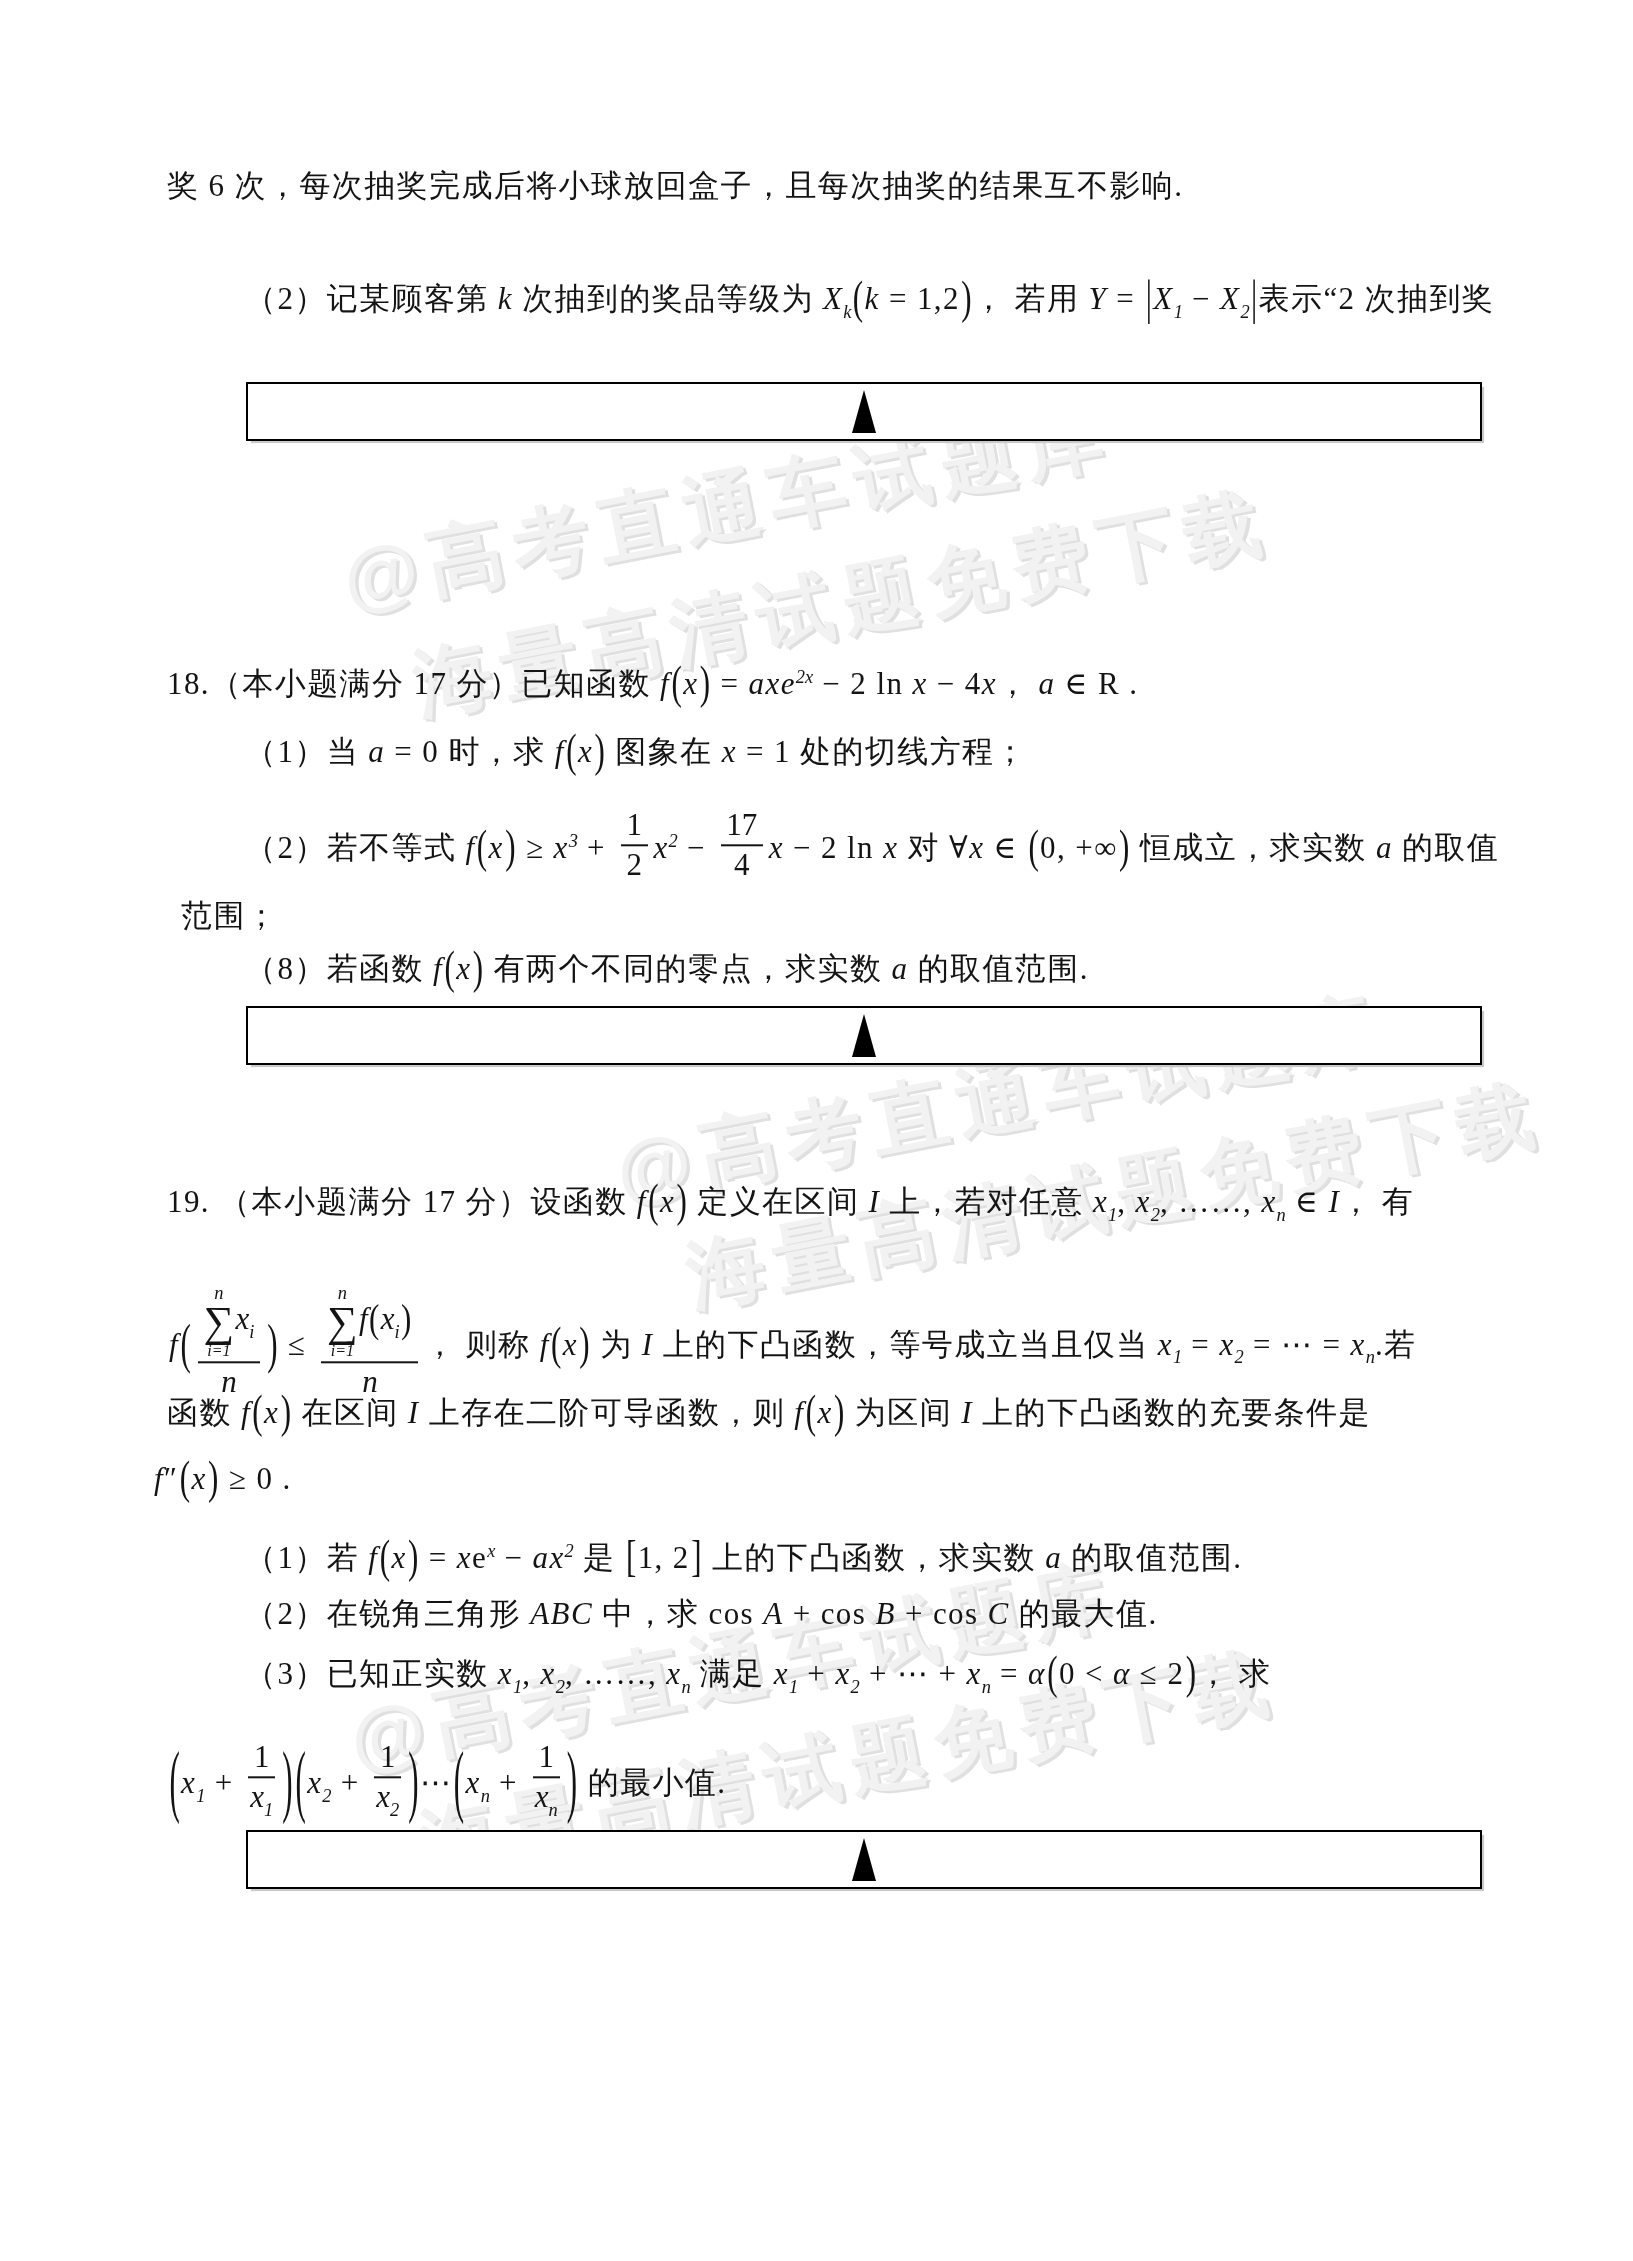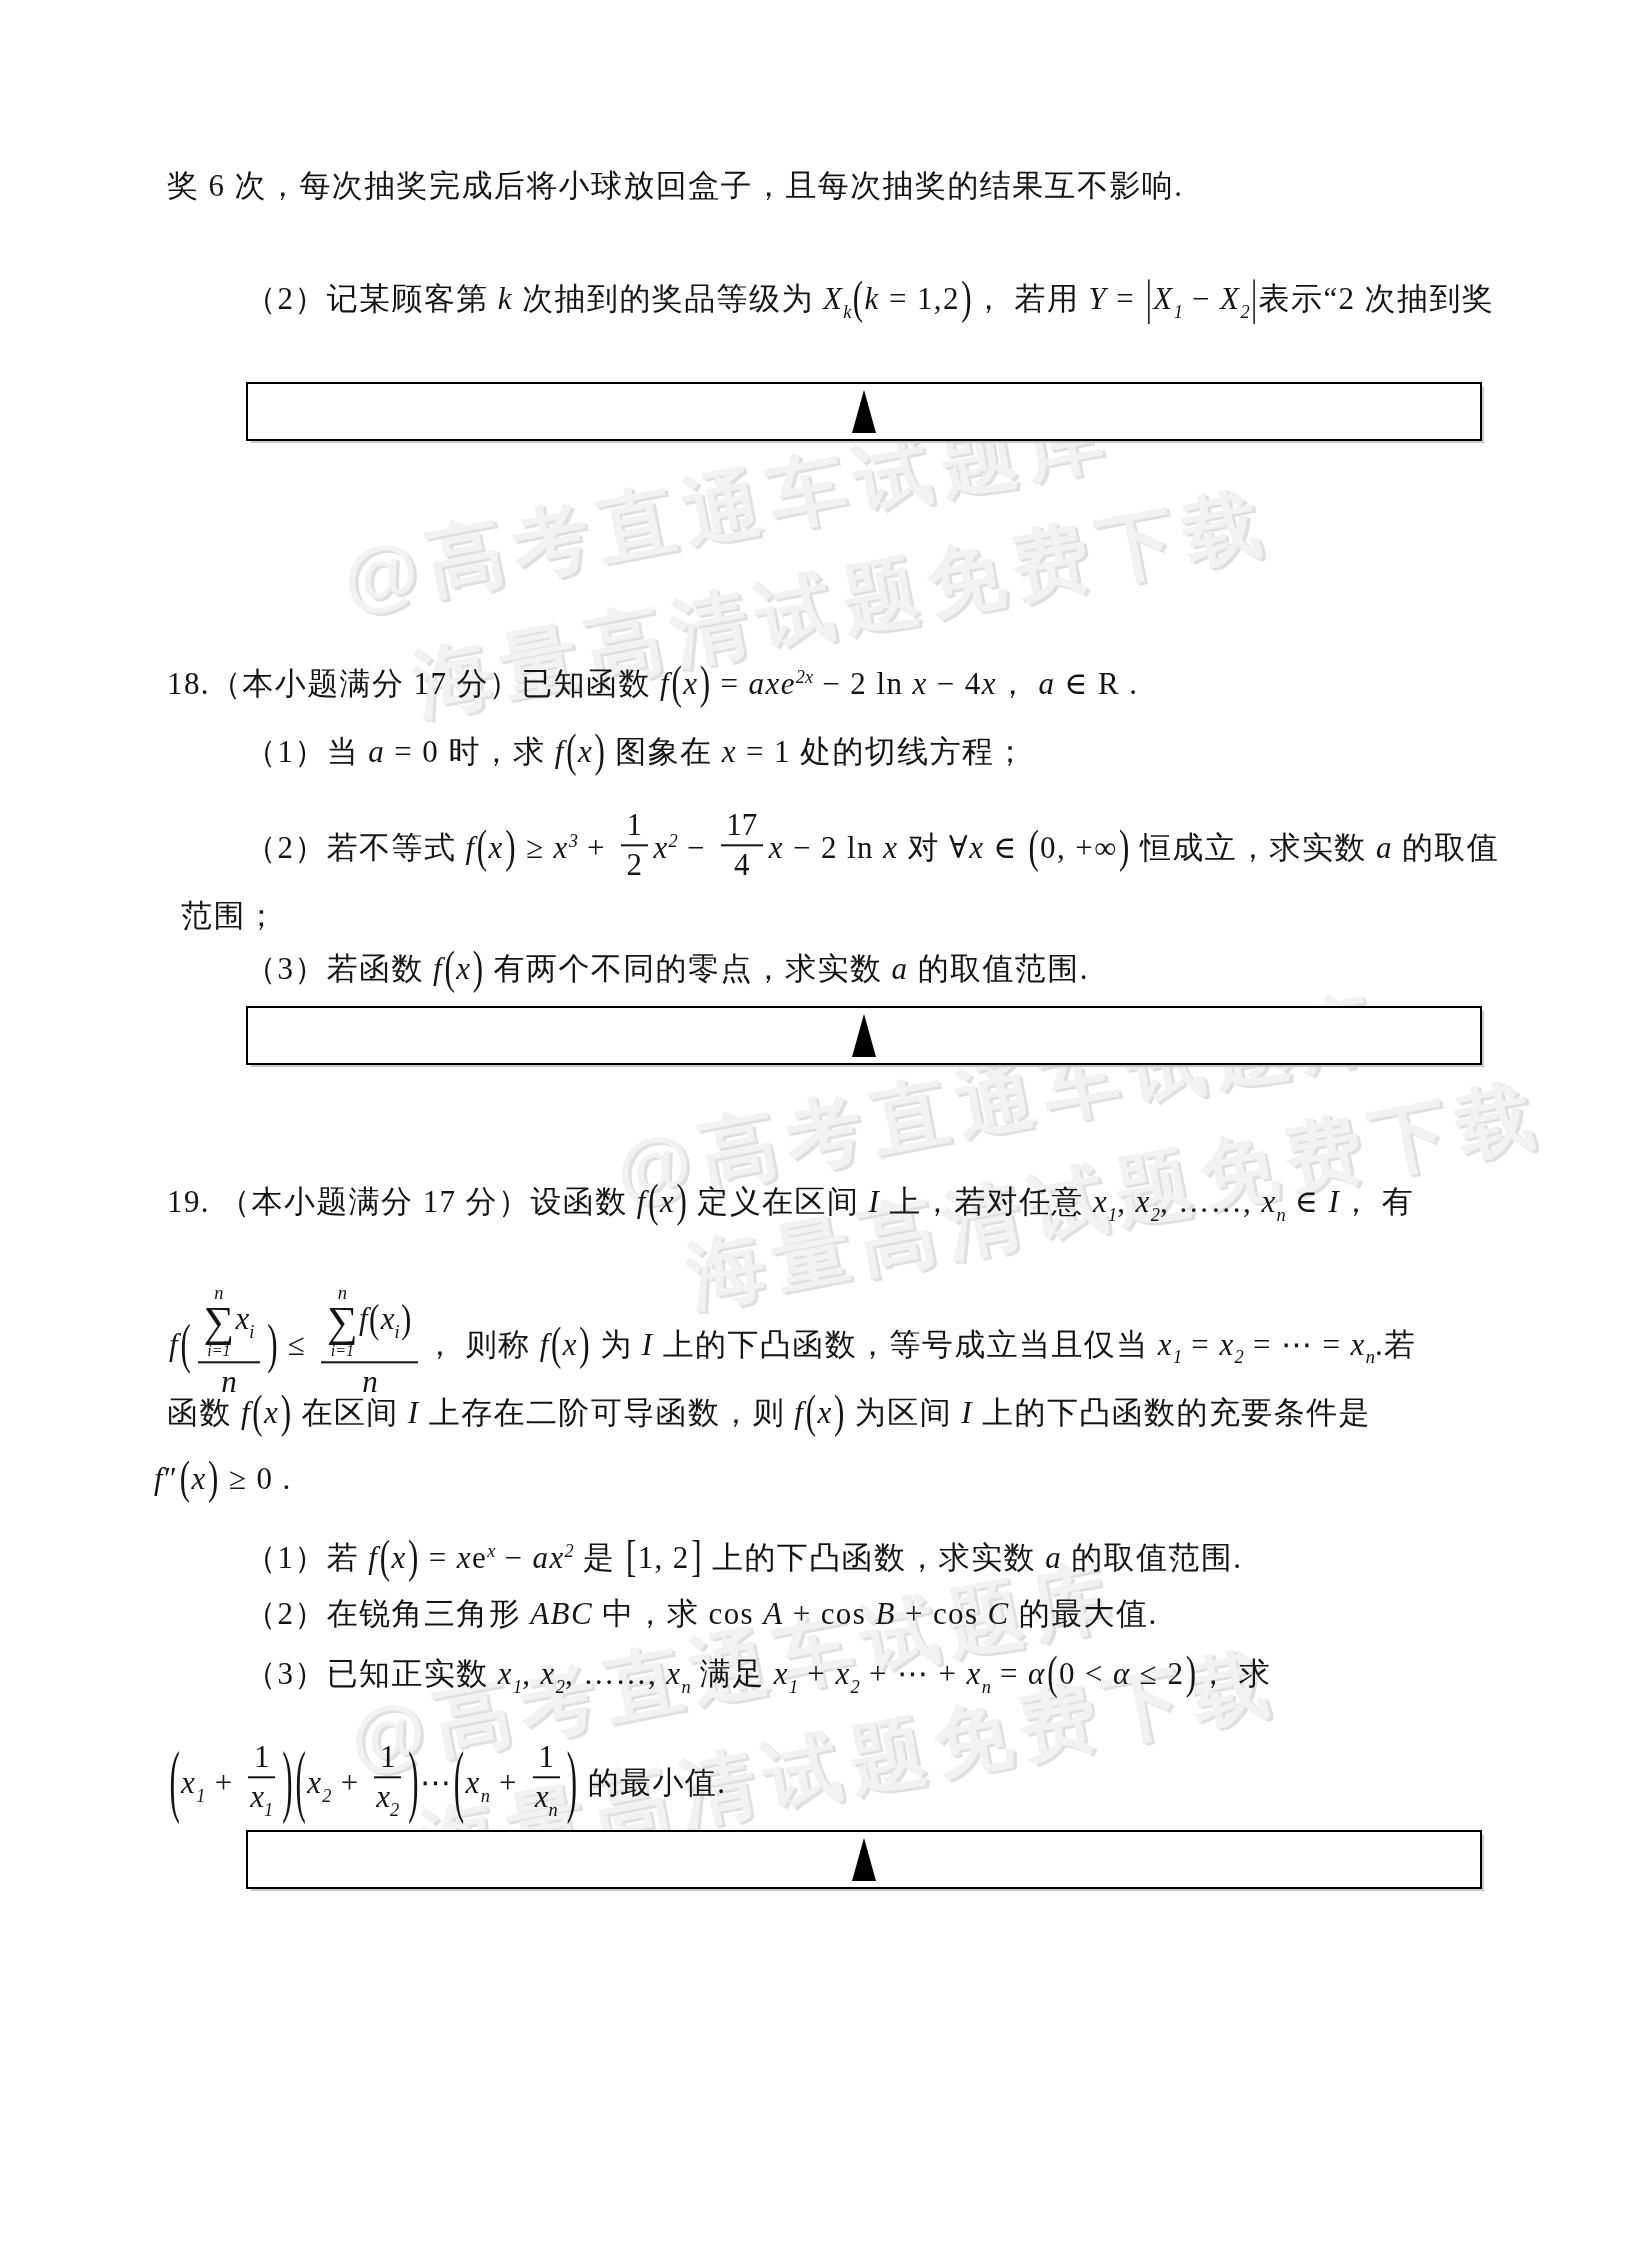--- a/index.html
+++ b/index.html
@@ -94,21 +94,21 @@
   <div class="line" style="left:245px;top:278px;"><span class="tx">（2）记某顾客第 </span><span class="mi">k</span><span class="tx"> 次抽到的奖品等级为 </span><span class="mi">X</span><span class="sub">k</span><span class="grow" style="transform: scaleY(1.5);">(</span><span class="mi">k</span><span class="tx"> = 1,2</span><span class="grow" style="transform: scaleY(1.5);">)</span><span class="tx">， 若用 </span><span class="mi">Y</span><span class="tx"> = </span><span class="grow" style="transform: scaleY(1.6);">|</span><span class="mi">X</span><span class="sub">1</span><span class="tx"> − </span><span class="mi">X</span><span class="sub">2</span><span class="grow" style="transform: scaleY(1.6);">|</span><span class="tx">表示“2 次抽到奖</span></div>
 
   <div class="ansbox" style="top:382px;">
     <span class="tri" title=""></span>
   </div>
 
   <div class="line" style="left:167px;top:657px;"><span class="tx">18.（本小题满分 17 分）已知函数 </span><span class="mi">f</span><span class="grow" style="transform: scaleY(1.5);">(</span><span class="mi">x</span><span class="grow" style="transform: scaleY(1.5);">)</span><span class="tx"> = </span><span class="mi">axe</span><span class="sup">2x</span><span class="tx"> − 2 ln </span><span class="mi">x</span><span class="tx"> − 4</span><span class="mi">x</span><span class="tx">， </span><span class="mi">a</span><span class="tx"> ∈ R .</span></div>
   <div class="line" style="left:245px;top:731px;"><span class="tx">（1）当 </span><span class="mi">a</span><span class="tx"> = 0 时，求 </span><span class="mi">f</span><span class="grow" style="transform: scaleY(1.5);">(</span><span class="mi">x</span><span class="grow" style="transform: scaleY(1.5);">)</span><span class="tx"> 图象在 </span><span class="mi">x</span><span class="tx"> = 1 处的切线方程；</span></div>
   <div class="line" style="left:245px;top:814px;"><span class="tx">（2）若不等式 </span><span class="mi">f</span><span class="grow" style="transform: scaleY(1.5);">(</span><span class="mi">x</span><span class="grow" style="transform: scaleY(1.5);">)</span><span class="tx"> ≥ </span><span class="mi">x</span><span class="sup">3</span><span class="tx"> + </span><span class="frac"><span class="fn"><span class="tx">1</span></span><span class="fd"><span class="tx">2</span></span></span><span class="mi">x</span><span class="sup">2</span><span class="tx"> − </span><span class="frac"><span class="fn"><span class="tx">17</span></span><span class="fd"><span class="tx">4</span></span></span><span class="mi">x</span><span class="tx"> − 2 ln </span><span class="mi">x</span><span class="tx"> 对 ∀</span><span class="mi">x</span><span class="tx"> ∈ </span><span class="grow" style="transform: scaleY(1.5);">(</span><span class="tx">0, +∞</span><span class="grow" style="transform: scaleY(1.5);">)</span><span class="tx"> 恒成立，求实数 </span><span class="mi">a</span><span class="tx"> 的取值</span></div>
   <div class="line" style="left:181px;top:895px;"><span class="tx">范围；</span></div>
-  <div class="line" style="left:245px;top:948px;"><span class="tx">（3）若函数 </span><span class="mi">f</span><span class="grow" style="transform: scaleY(1.5);">(</span><span class="mi">x</span><span class="grow" style="transform: scaleY(1.5);">)</span><span class="tx"> 有两个不同的零点，求实数 </span><span class="mi">a</span><span class="tx"> 的取值范围.</span></div>
+  <div class="line" style="left:245px;top:948px;"><span class="tx">（8）若函数 </span><span class="mi">f</span><span class="grow" style="transform: scaleY(1.5);">(</span><span class="mi">x</span><span class="grow" style="transform: scaleY(1.5);">)</span><span class="tx"> 有两个不同的零点，求实数 </span><span class="mi">a</span><span class="tx"> 的取值范围.</span></div>
 
   <div class="ansbox" style="top:1006px;">
     <span class="tri"></span>
   </div>
 
   <div class="line" style="left:167px;top:1181px;"><span class="tx">19. （本小题满分 17 分）设函数 </span><span class="mi">f</span><span class="grow" style="transform: scaleY(1.5);">(</span><span class="mi">x</span><span class="grow" style="transform: scaleY(1.5);">)</span><span class="tx"> 定义在区间 </span><span class="mi">I</span><span class="tx"> 上，若对任意 </span><span class="mi">x</span><span class="sub">1</span><span class="tx">, </span><span class="mi">x</span><span class="sub">2</span><span class="tx">, ……, </span><span class="mi">x</span><span class="sub">n</span><span class="tx"> ∈ </span><span class="mi">I</span><span class="tx">， 有</span></div>
   <div class="line" style="left:169px;top:1290px;"><span class="mi">f</span><span class="grow" style="transform: scaleY(1.8);">(</span><span class="frac"><span class="fn"><span class="sum"><span class="st">n</span><span class="ss">∑</span><span class="sb">i=1</span></span><span class="mi">x</span><span class="sub">i</span></span><span class="fd"><span class="mi">n</span></span></span><span class="grow" style="transform: scaleY(1.8);">)</span><span class="tx"> ≤ </span><span class="frac"><span class="fn"><span class="sum"><span class="st">n</span><span class="ss">∑</span><span class="sb">i=1</span></span><span class="mi">f</span><span class="grow" style="transform: scaleY(1.3);">(</span><span class="mi">x</span><span class="sub">i</span><span class="grow" style="transform: scaleY(1.3);">)</span></span><span class="fd"><span class="mi">n</span></span></span><span class="tx">， 则称 </span><span class="mi">f</span><span class="grow" style="transform: scaleY(1.5);">(</span><span class="mi">x</span><span class="grow" style="transform: scaleY(1.5);">)</span><span class="tx"> 为 </span><span class="mi">I</span><span class="tx"> 上的下凸函数，等号成立当且仅当 </span><span class="mi">x</span><span class="sub">1</span><span class="tx"> = </span><span class="mi">x</span><span class="sub">2</span><span class="tx"> = ⋯ = </span><span class="mi">x</span><span class="sub">n</span><span class="tx">.若</span></div>
   <div class="line" style="left:167px;top:1392px;"><span class="tx">函数 </span><span class="mi">f</span><span class="grow" style="transform: scaleY(1.5);">(</span><span class="mi">x</span><span class="grow" style="transform: scaleY(1.5);">)</span><span class="tx"> 在区间 </span><span class="mi">I</span><span class="tx"> 上存在二阶可导函数，则 </span><span class="mi">f</span><span class="grow" style="transform: scaleY(1.5);">(</span><span class="mi">x</span><span class="grow" style="transform: scaleY(1.5);">)</span><span class="tx"> 为区间 </span><span class="mi">I</span><span class="tx"> 上的下凸函数的充要条件是</span></div>
   <div class="line" style="left:154px;top:1458px;"><span class="mi">f</span><span class="tx">″</span><span class="grow" style="transform: scaleY(1.5);">(</span><span class="mi">x</span><span class="grow" style="transform: scaleY(1.5);">)</span><span class="tx"> ≥ 0 .</span></div>
   <div class="line" style="left:245px;top:1531px;"><span class="tx">（1）若 </span><span class="mi">f</span><span class="grow" style="transform: scaleY(1.5);">(</span><span class="mi">x</span><span class="grow" style="transform: scaleY(1.5);">)</span><span class="tx"> = </span><span class="mi">x</span><span class="tx">e</span><span class="sup">x</span><span class="tx"> − </span><span class="mi">ax</span><span class="sup">2</span><span class="tx"> 是 </span><span class="grow" style="transform: scaleY(1.4);">[</span><span class="tx">1, 2</span><span class="grow" style="transform: scaleY(1.4);">]</span><span class="tx"> 上的下凸函数，求实数 </span><span class="mi">a</span><span class="tx"> 的取值范围.</span></div>

